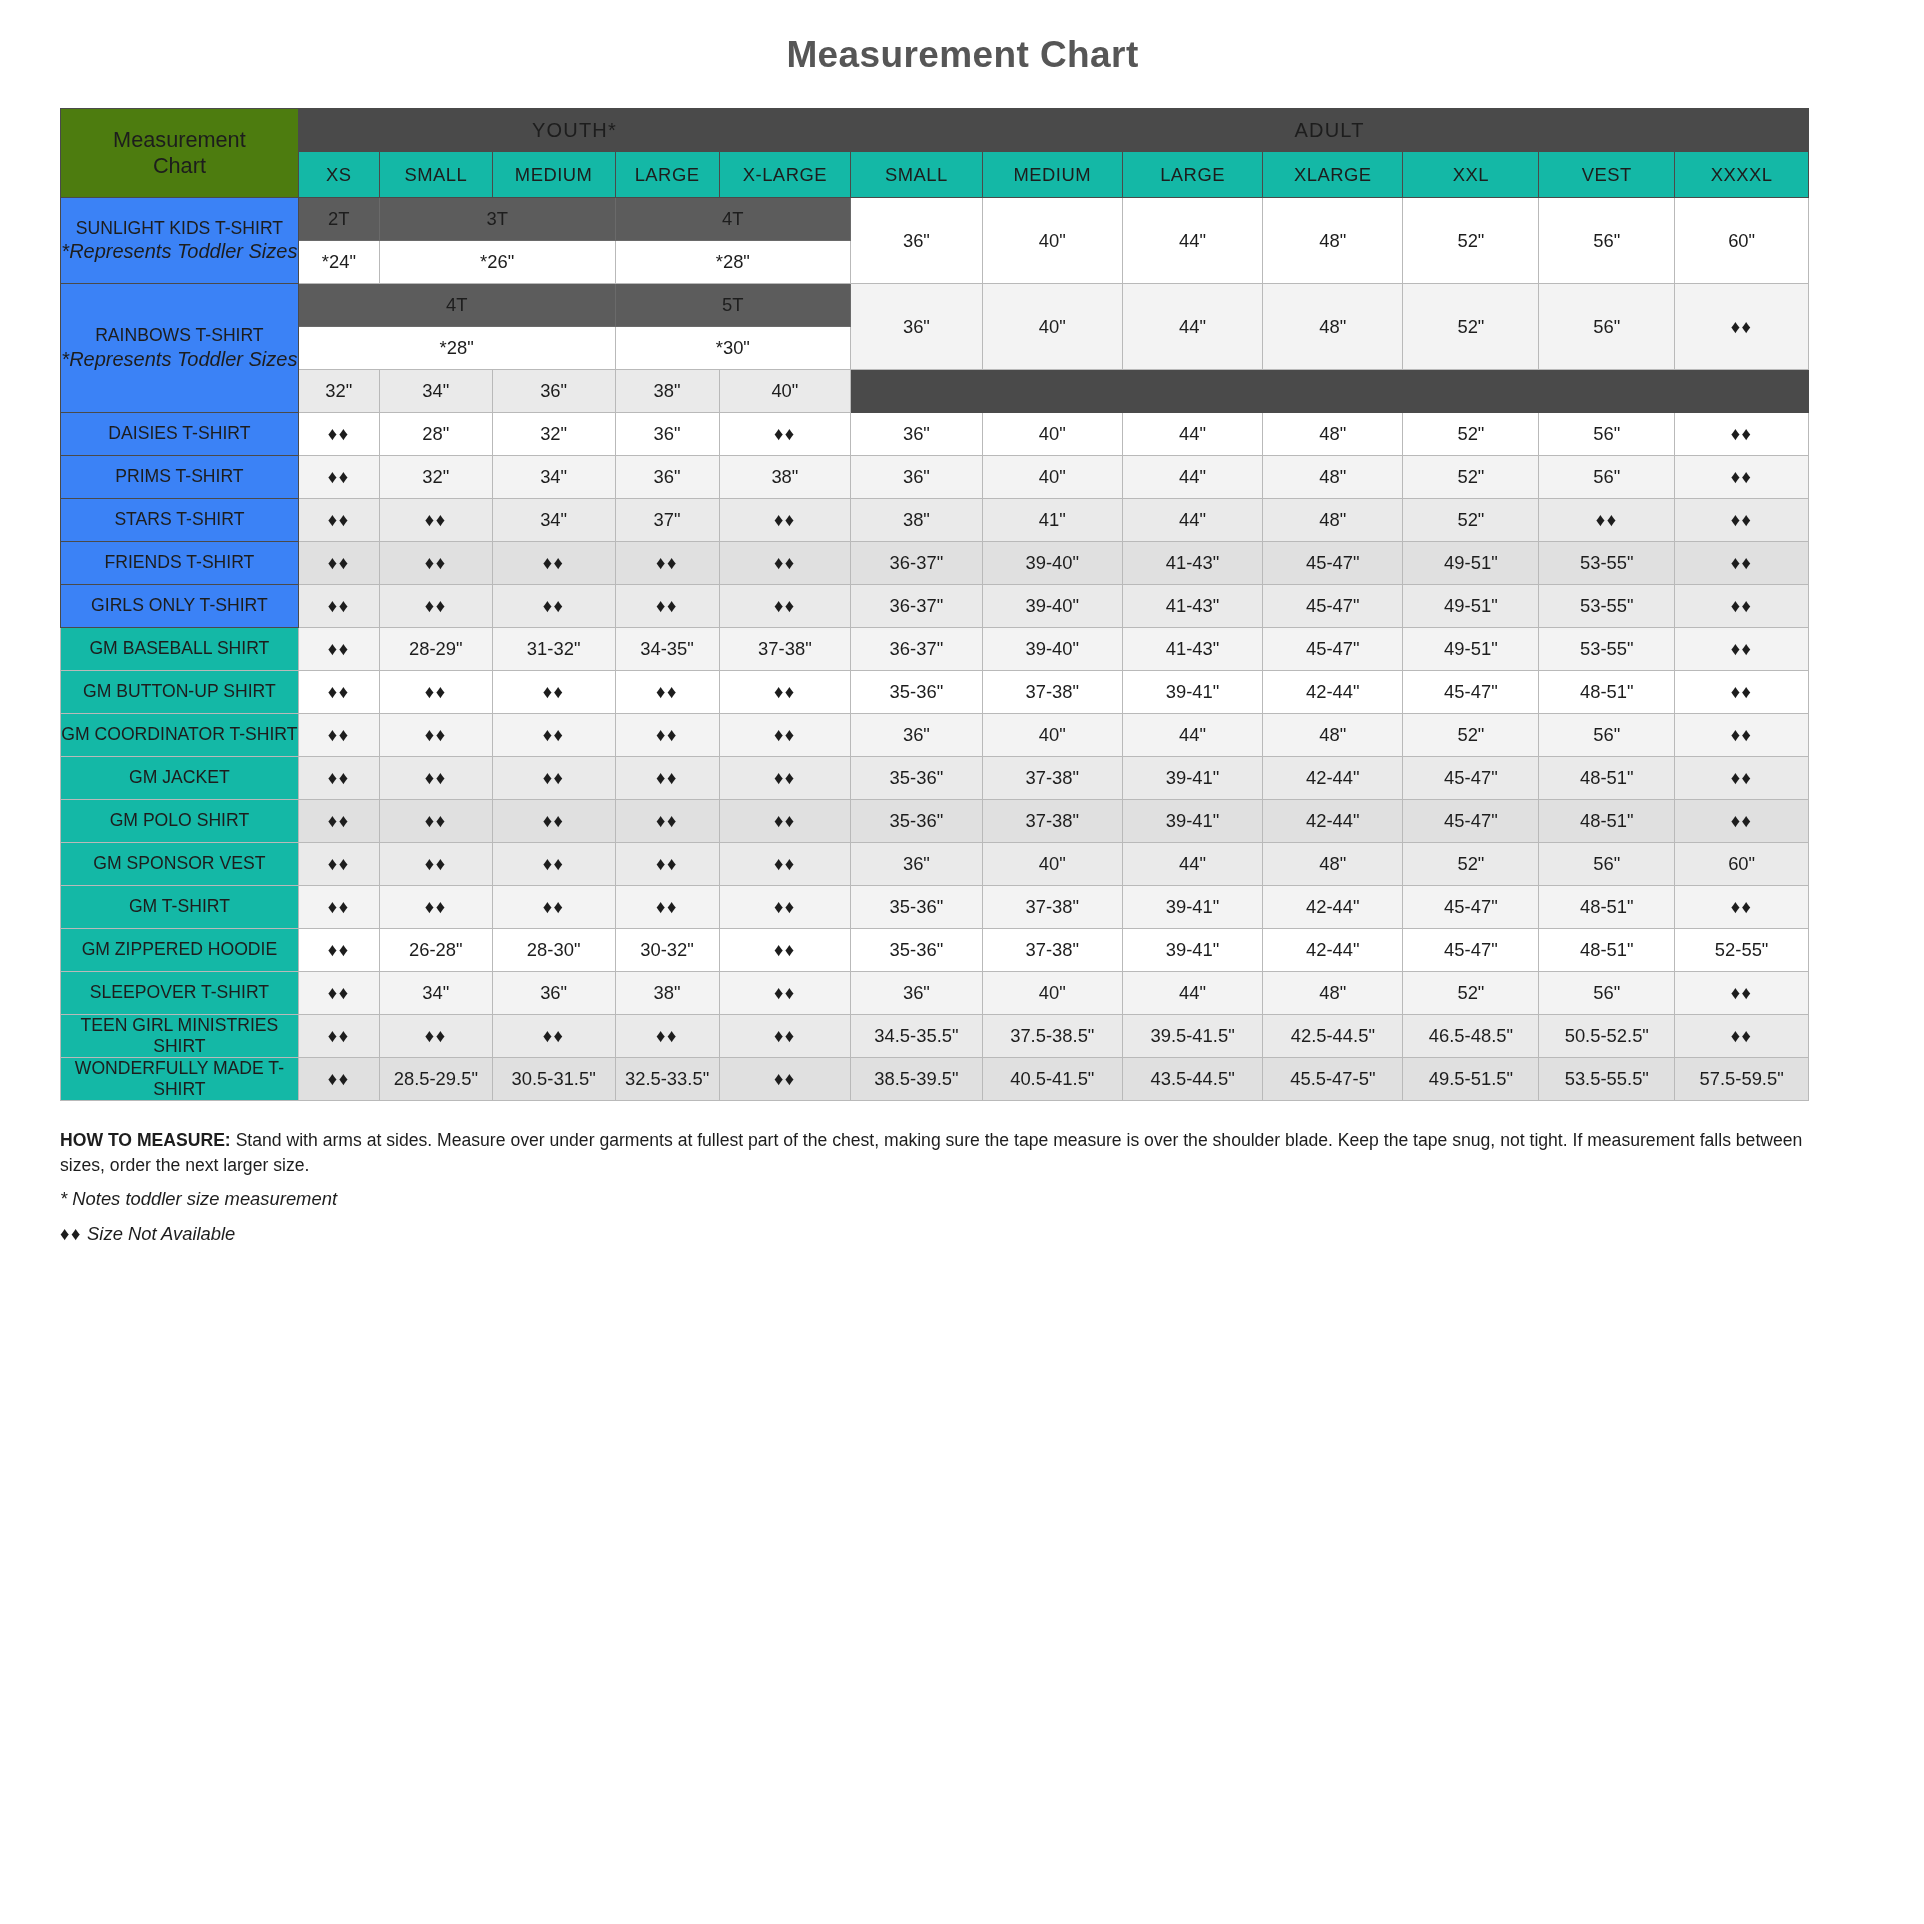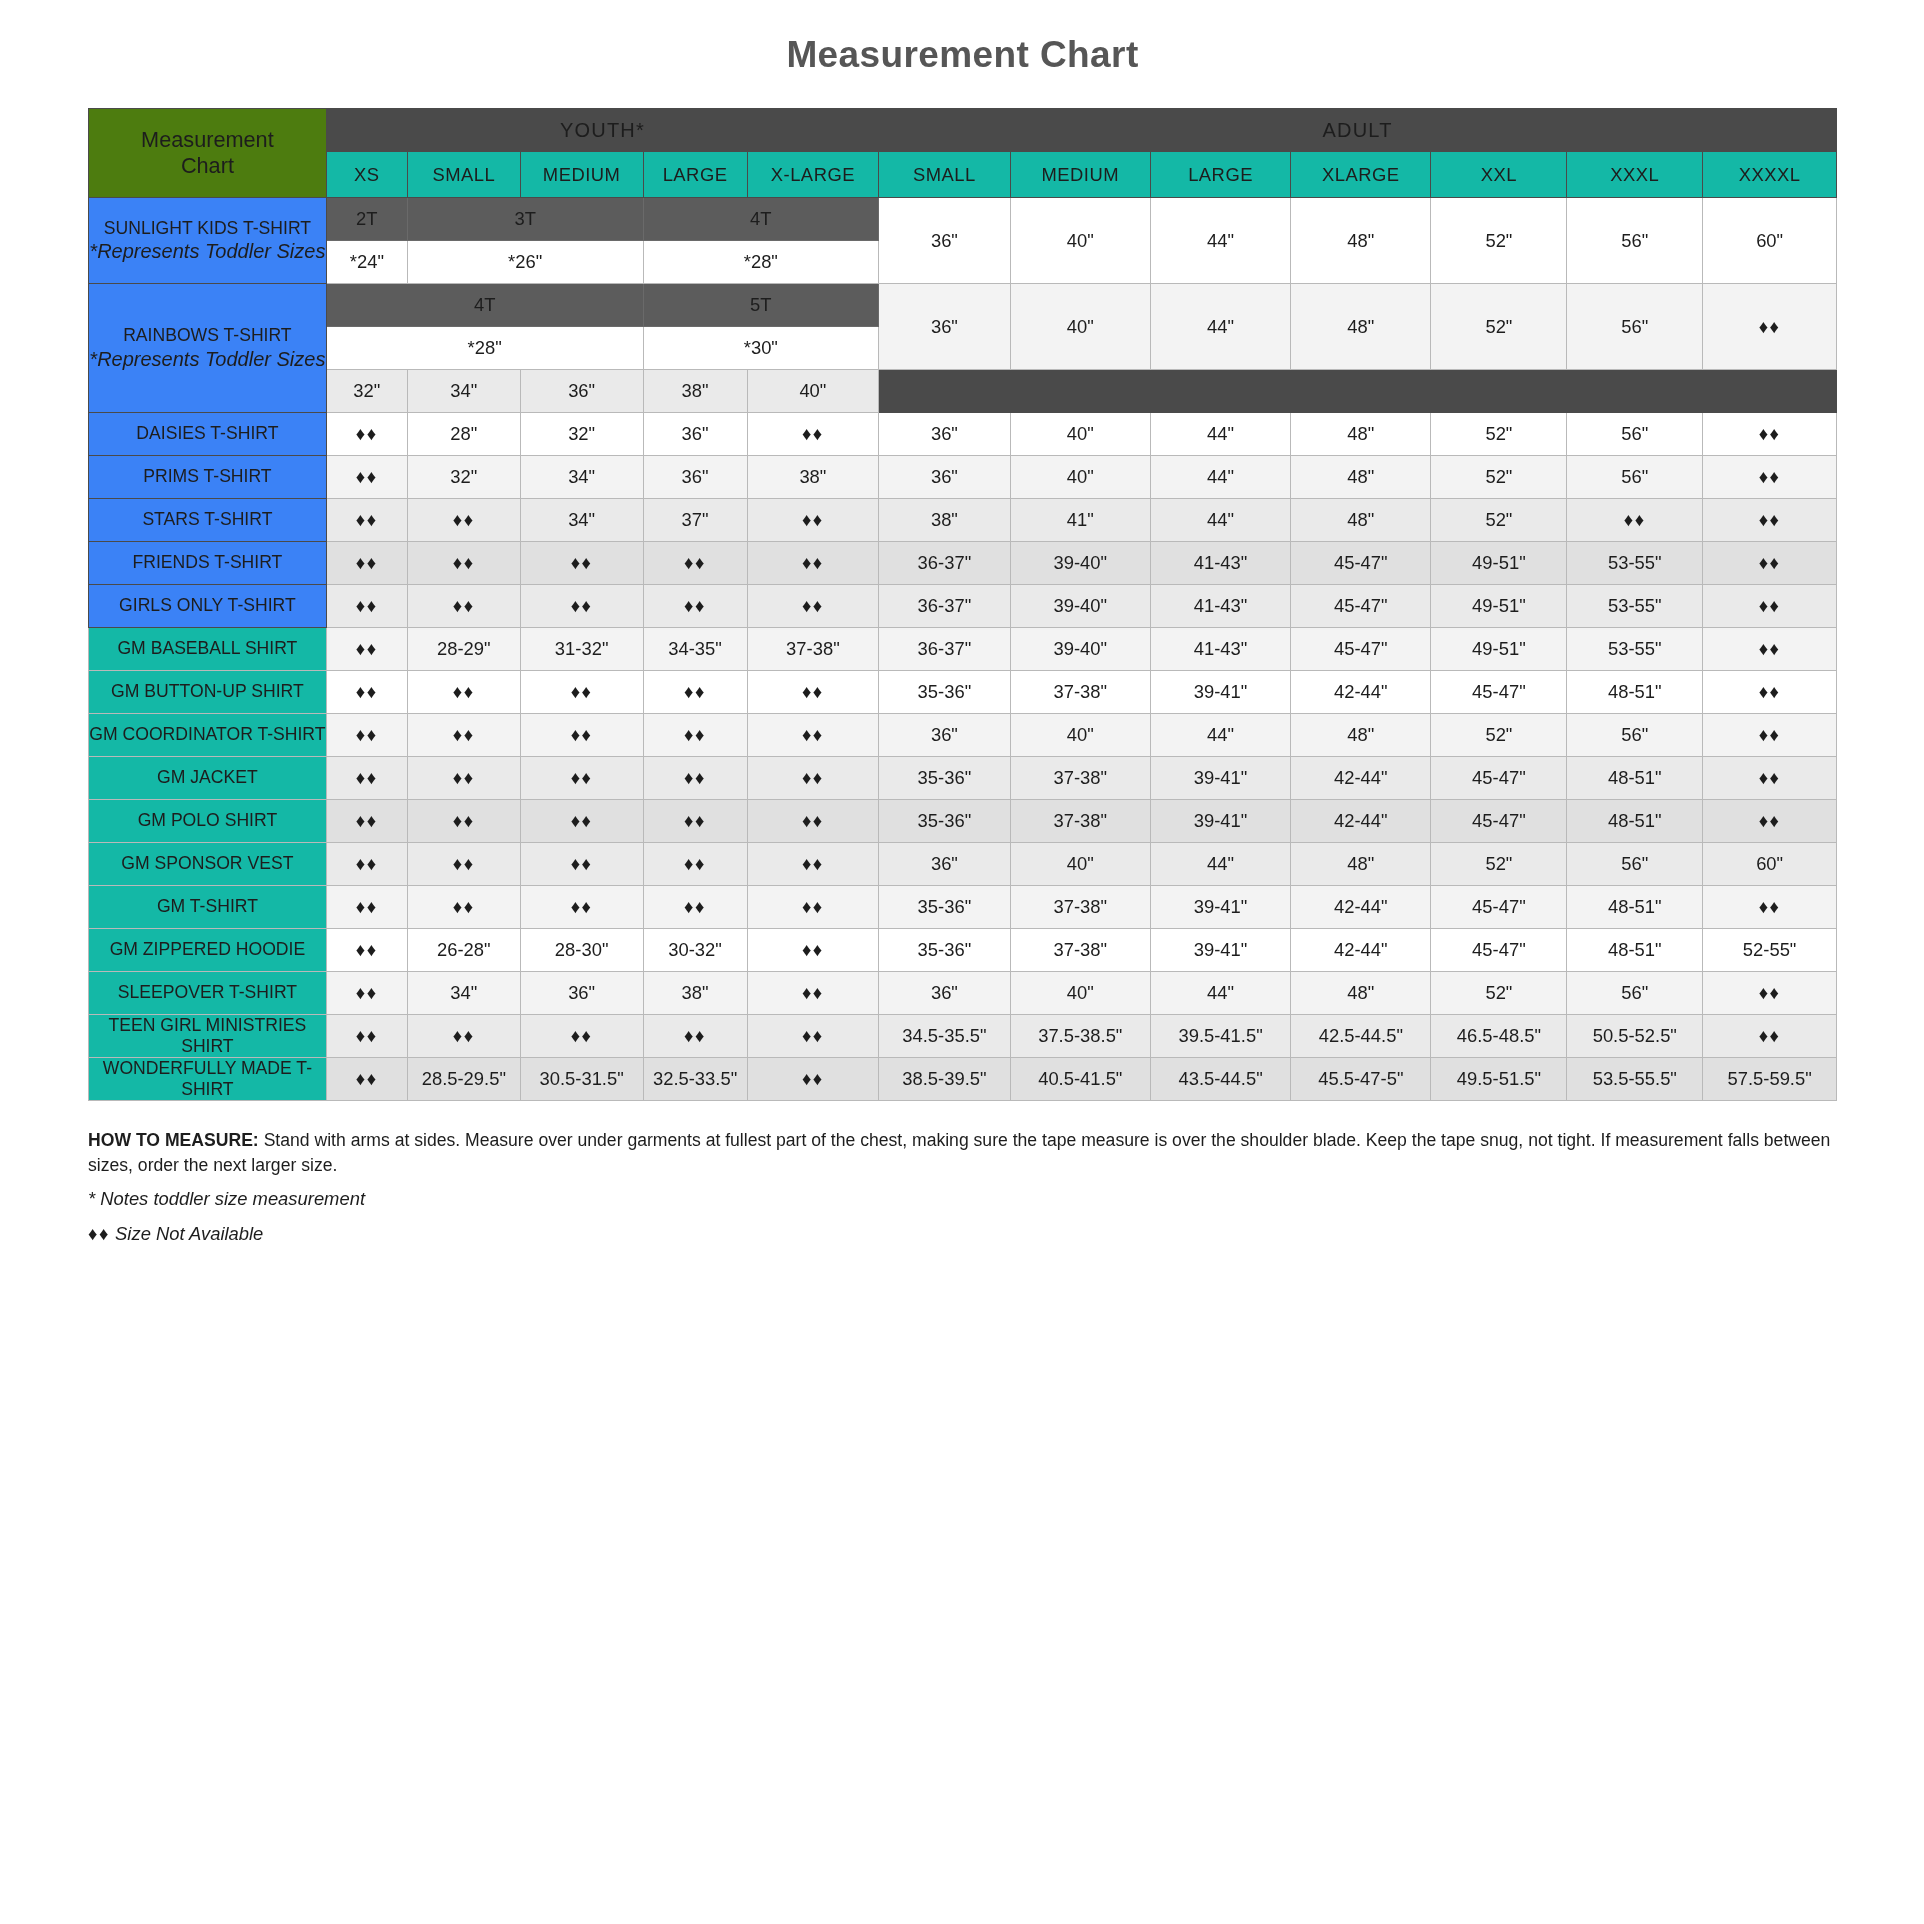--- a/index.html
+++ b/index.html
@@ -12,21 +12,21 @@
     height: 1925px;
     font-family: "Liberation Sans", sans-serif;
     color: #1d1d1d;
     overflow: hidden;
   }
   .page {
     position: relative;
     width: 1925px;
     height: 1617px;
     box-sizing: border-box;
-    padding: 0 88px;
+    padding: 0 60px;
   }
   .title {
     text-align: center;
     font-size: 37px;
     font-weight: bold;
     color: #565656;
     letter-spacing: 0.4px;
     padding-top: 34px;
     padding-bottom: 32px;
   }
@@ -177,21 +177,21 @@
         <th class="hdr-sub">XS</th>
         <th class="hdr-sub">SMALL</th>
         <th class="hdr-sub">MEDIUM</th>
         <th class="hdr-sub">LARGE</th>
         <th class="hdr-sub">X-LARGE</th>
         <th class="hdr-sub">SMALL</th>
         <th class="hdr-sub">MEDIUM</th>
         <th class="hdr-sub">LARGE</th>
         <th class="hdr-sub">XLARGE</th>
         <th class="hdr-sub">XXL</th>
-        <th class="hdr-sub">XXXL</th>
+        <th class="hdr-sub">VEST</th>
         <th class="hdr-sub">XXXXL</th>
       </tr>
     </thead>
     <tbody>
 
       <tr>
         <td class="rowlabel rowlabel-dark" rowspan="2">
           <span>SUNLIGHT KIDS T-SHIRT</span>
           <span class="note">*Represents Toddler Sizes</span>
         </td>

